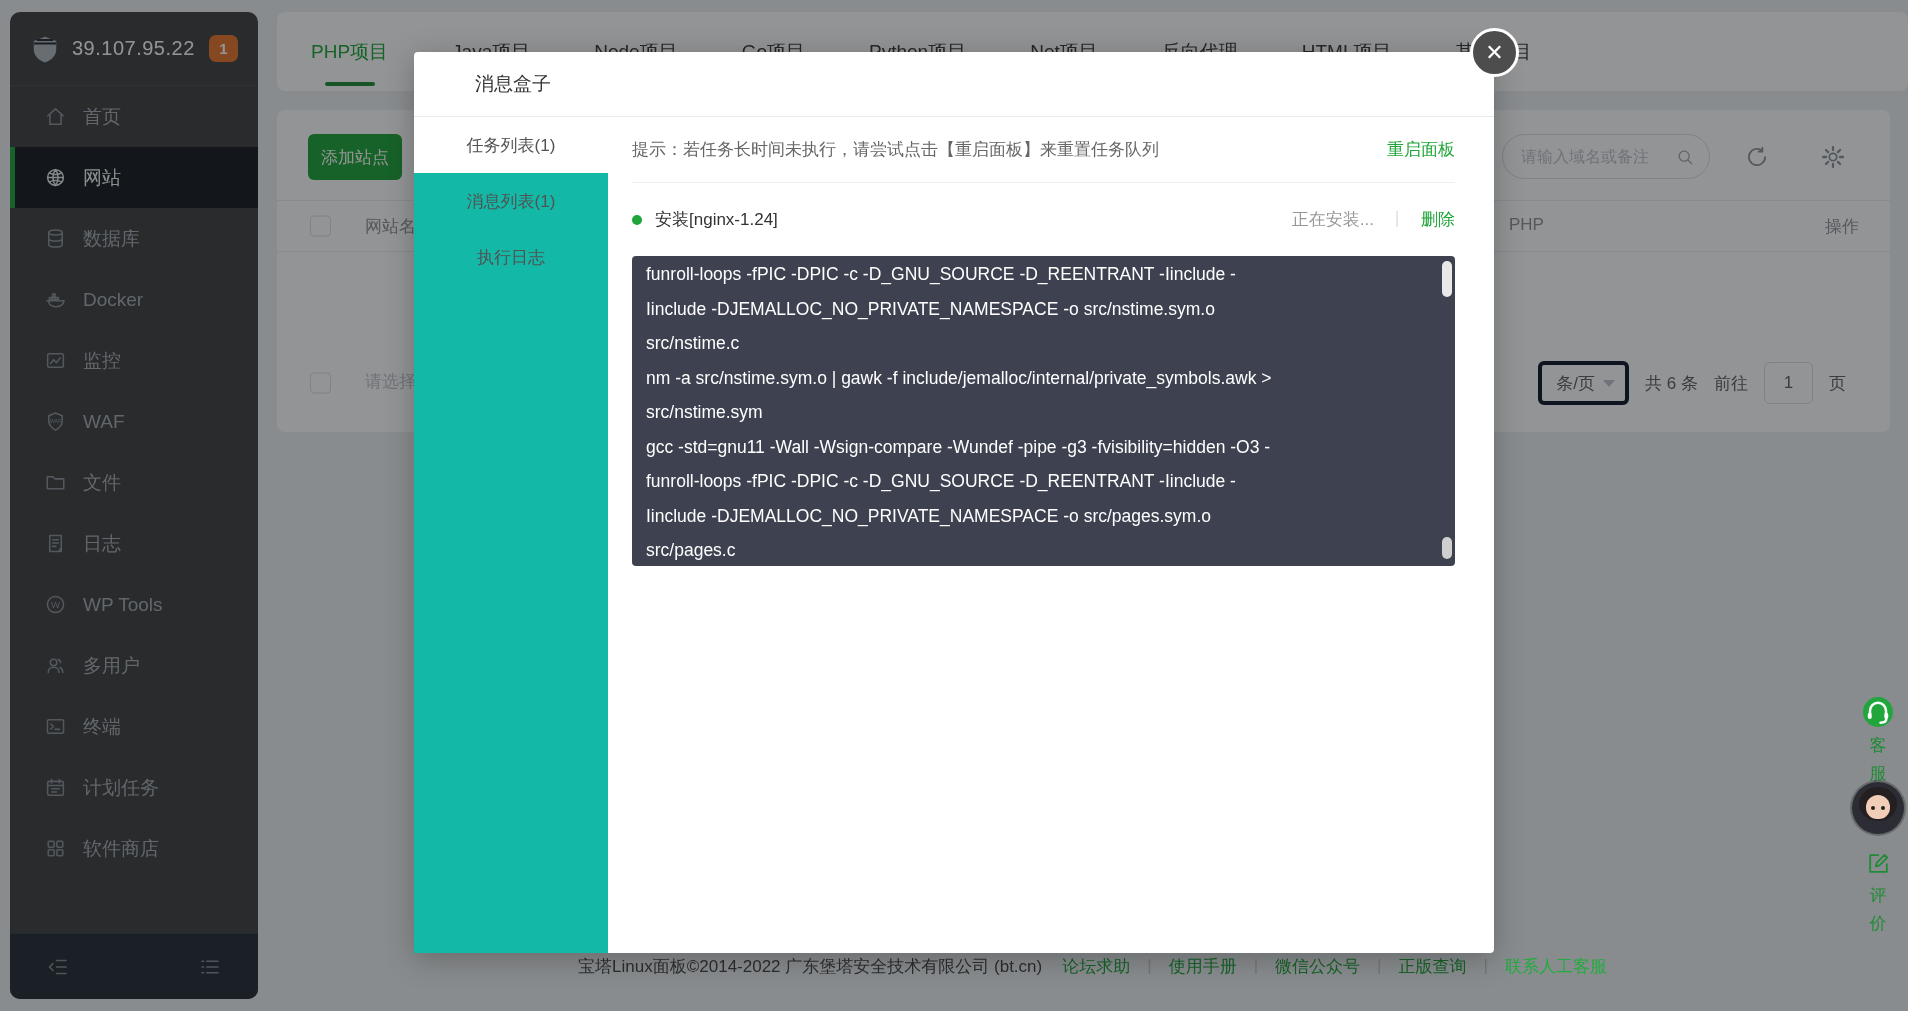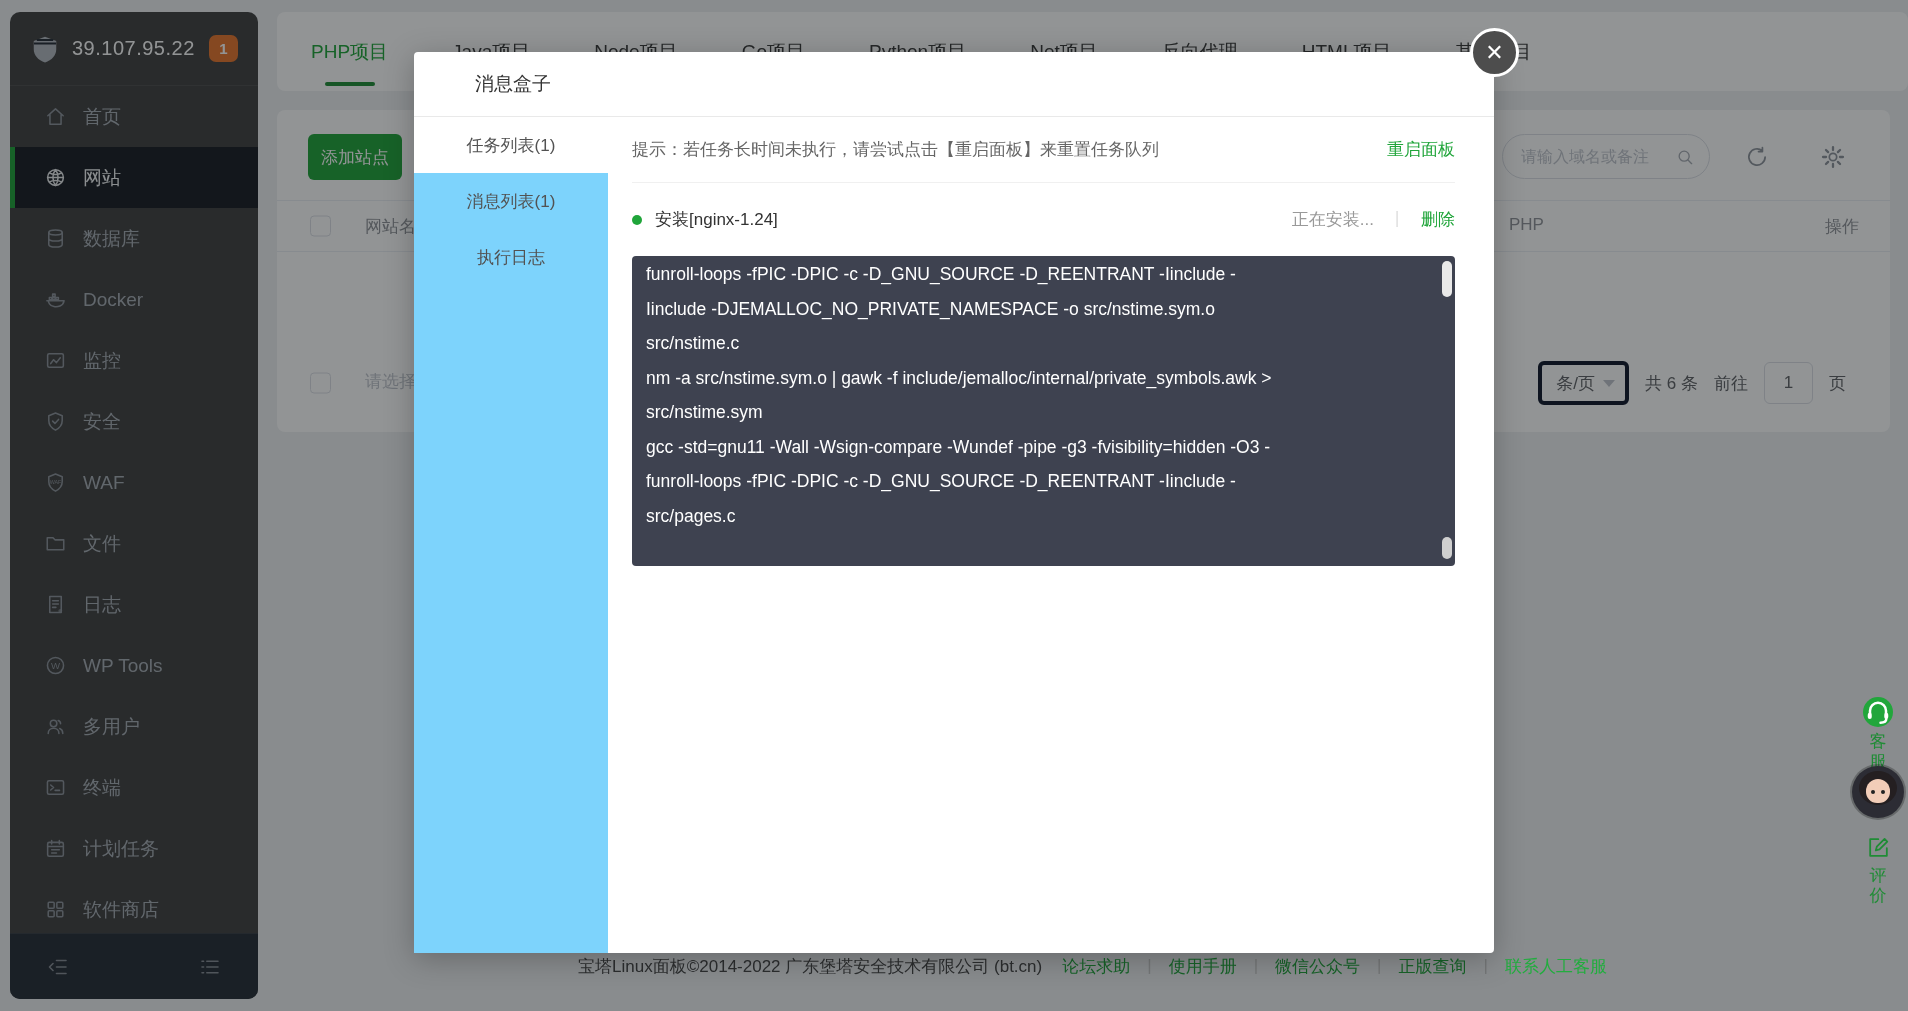--- a/index.html
+++ b/index.html
@@ -81,21 +81,21 @@
 
   
   .modal { position:absolute; left:414px; top:52px; width:1080px; height:901px; background:#fff;
            border-radius:4px; z-index:20; box-shadow:0 6px 30px rgba(0,0,0,.25); }
   .modal-close { position:absolute; top:-24px; right:-25px; width:49px; height:49px; border-radius:50%;
                  background:#4d4d4d; border:3px solid #fff; color:#fff; display:flex; align-items:center;
                  justify-content:center; font-size:22px; font-weight:bold; cursor:pointer; z-index:21; }
   .modal-head { height:65px; display:flex; align-items:center; padding-left:61px;
                 border-bottom:1px solid #e9e9e9; font-size:19px; color:#333; }
   .modal-body { display:flex; height:836px; }
-  .modal-tabs { width:194px; background:#7dd3fc; flex:0 0 194px; }
+  .modal-tabs { width:194px; background:#14b8a6; flex:0 0 194px; }
   .mtab { height:56px; display:flex; align-items:center; justify-content:center; font-size:17px;
           color:#525252; cursor:pointer; }
   .mtab.active { background:#fff; }
   .modal-content { flex:1; padding:0 39px 0 24px; position:relative; }
   .tip-row { height:66px; display:flex; align-items:center; border-bottom:1px solid #f0f0f0; }
   .tip-text { font-size:17px; color:#666; }
   .restart-link { margin-left:auto; font-size:17px; color:#20a53a; cursor:pointer; }
   .task-row { height:73px; display:flex; align-items:center; font-size:17px; }
   .task-dot { width:10px; height:10px; border-radius:50%; background:#20a53a; margin-right:13px; }
   .task-name { color:#333; }
@@ -108,21 +108,21 @@
   .log-scroll-thumb { position:absolute; right:3px; top:5px; width:10px; height:36px;
                       background:#e9e9e9; border-radius:5px; cursor:pointer; }
   .log-scroll-btm { position:absolute; right:3px; bottom:7px; width:10px; height:22px;
                     background:#cfcfcf; border-radius:5px; cursor:pointer; }
 
   
   .rail { position:absolute; right:3px; top:697px; width:54px; z-index:30; display:flex;
           flex-direction:column; align-items:center; color:#1f8c35; }
   .rail .svc-ic { width:30px; height:30px; border-radius:50%; background:#21a63b; color:#fff;
                   display:flex; align-items:center; justify-content:center; cursor:pointer; }
-  .vlabel { margin-top:5px; font-size:17px; line-height:20px; text-align:center; width:20px;
+  .vlabel { margin-top:5px; font-size:17px; line-height:28px; text-align:center; width:20px;
             word-break:break-all; cursor:pointer; }
   .avatar { width:52px; height:52px; border-radius:50%; background:#2c2c34; position:relative;
             margin-top:-6px; overflow:hidden; box-shadow:0 0 0 2px rgba(0,0,0,.25); cursor:pointer; }
   .avatar .hair { position:absolute; left:7px; top:5px; width:38px; height:34px; border-radius:50%;
                   background:#241f21; }
   .avatar .face { position:absolute; left:14px; top:13px; width:24px; height:24px;
                   border-radius:50% 50% 46% 46%; background:#f2cdb8; }
   .avatar .eyes { position:absolute; left:19px; top:24px; width:4px; height:4px; border-radius:50%;
                   background:#222; box-shadow:10px 0 0 #222; }
   .rail .edit-ic { width:27px; height:27px; margin-top:16px; color:#1f8c35; cursor:pointer; }
@@ -183,29 +183,20 @@
           <span>Docker</span>
         </div>
         <div class="menu-item">
           <span class="icon">
             <svg width="100%" height="100%" viewBox="0 0 24 24" fill="none" stroke="currentColor" stroke-width="1.6" stroke-linecap="round" stroke-linejoin="round">
               <rect x="3.8" y="5" width="16.4" height="14" rx="1.6"></rect>
               <path d="M7 15.2l3-4 3 3 4-5"></path>
             </svg>
           </span>
           <span>监控</span>
-        </div>
-        <div class="menu-item">
-          <span class="icon">
-            <svg width="100%" height="100%" viewBox="0 0 24 24" fill="none" stroke="currentColor" stroke-width="1.6" stroke-linecap="round" stroke-linejoin="round">
-              <path d="M12 3.2 19 6v5c0 5-2.9 8-7 10-4.1-2-7-5-7-10V6z"></path>
-              <path d="M9 11.6l2.4 2.4 3.8-4.2"></path>
-            </svg>
-          </span>
-          <span>安全</span>
         </div>
         <div class="menu-item">
           <span class="icon">
             <svg width="100%" height="100%" viewBox="0 0 24 24" fill="none" stroke="currentColor" stroke-width="1.6" stroke-linecap="round" stroke-linejoin="round">
               <path d="M12 3.2 19 6v5c0 5-2.9 8-7 10-4.1-2-7-5-7-10V6z"></path>
               <text x="12" y="13.8" text-anchor="middle" font-size="5.6" fill="currentColor" stroke="none" font-family="inherit">WAF</text>
             </svg>
           </span>
           <span>WAF</span>
         </div>
@@ -415,20 +406,21 @@
         <div class="log-box" id="log-box">
           <div class="log-scroll-thumb"></div>
           <div class="log-scroll-btm"></div>
         <div class="ln">funroll-loops -fPIC -DPIC -c -D_GNU_SOURCE -D_REENTRANT -Iinclude -</div>
             <div class="ln">Iinclude -DJEMALLOC_NO_PRIVATE_NAMESPACE -o src/nstime.sym.o</div>
             <div class="ln">src/nstime.c</div>
             <div class="ln">nm -a src/nstime.sym.o | gawk -f include/jemalloc/internal/private_symbols.awk &gt;</div>
             <div class="ln">src/nstime.sym</div>
             <div class="ln">gcc -std=gnu11 -Wall -Wsign-compare -Wundef -pipe -g3 -fvisibility=hidden -O3 -</div>
             <div class="ln">funroll-loops -fPIC -DPIC -c -D_GNU_SOURCE -D_REENTRANT -Iinclude -</div>
+            <div class="ln">Iinclude -DJEMALLOC_NO_PRIVATE_NAMESPACE -o src/pages.sym.o</div>
             <div class="ln">src/pages.c</div>
           </div>
       </div>
     </div>
   </div>
 
   <div class="rail">
     <span class="svc-ic icon" id="service-icon-slot">
         <svg width="100%" height="100%" viewBox="0 0 24 24" fill="none" stroke="currentColor" stroke-width="1.6" stroke-linecap="round" stroke-linejoin="round">
           <path d="M5.6 13.4V11a6.4 6.4 0 0 1 12.8 0v2.4" stroke-width="2"></path>

